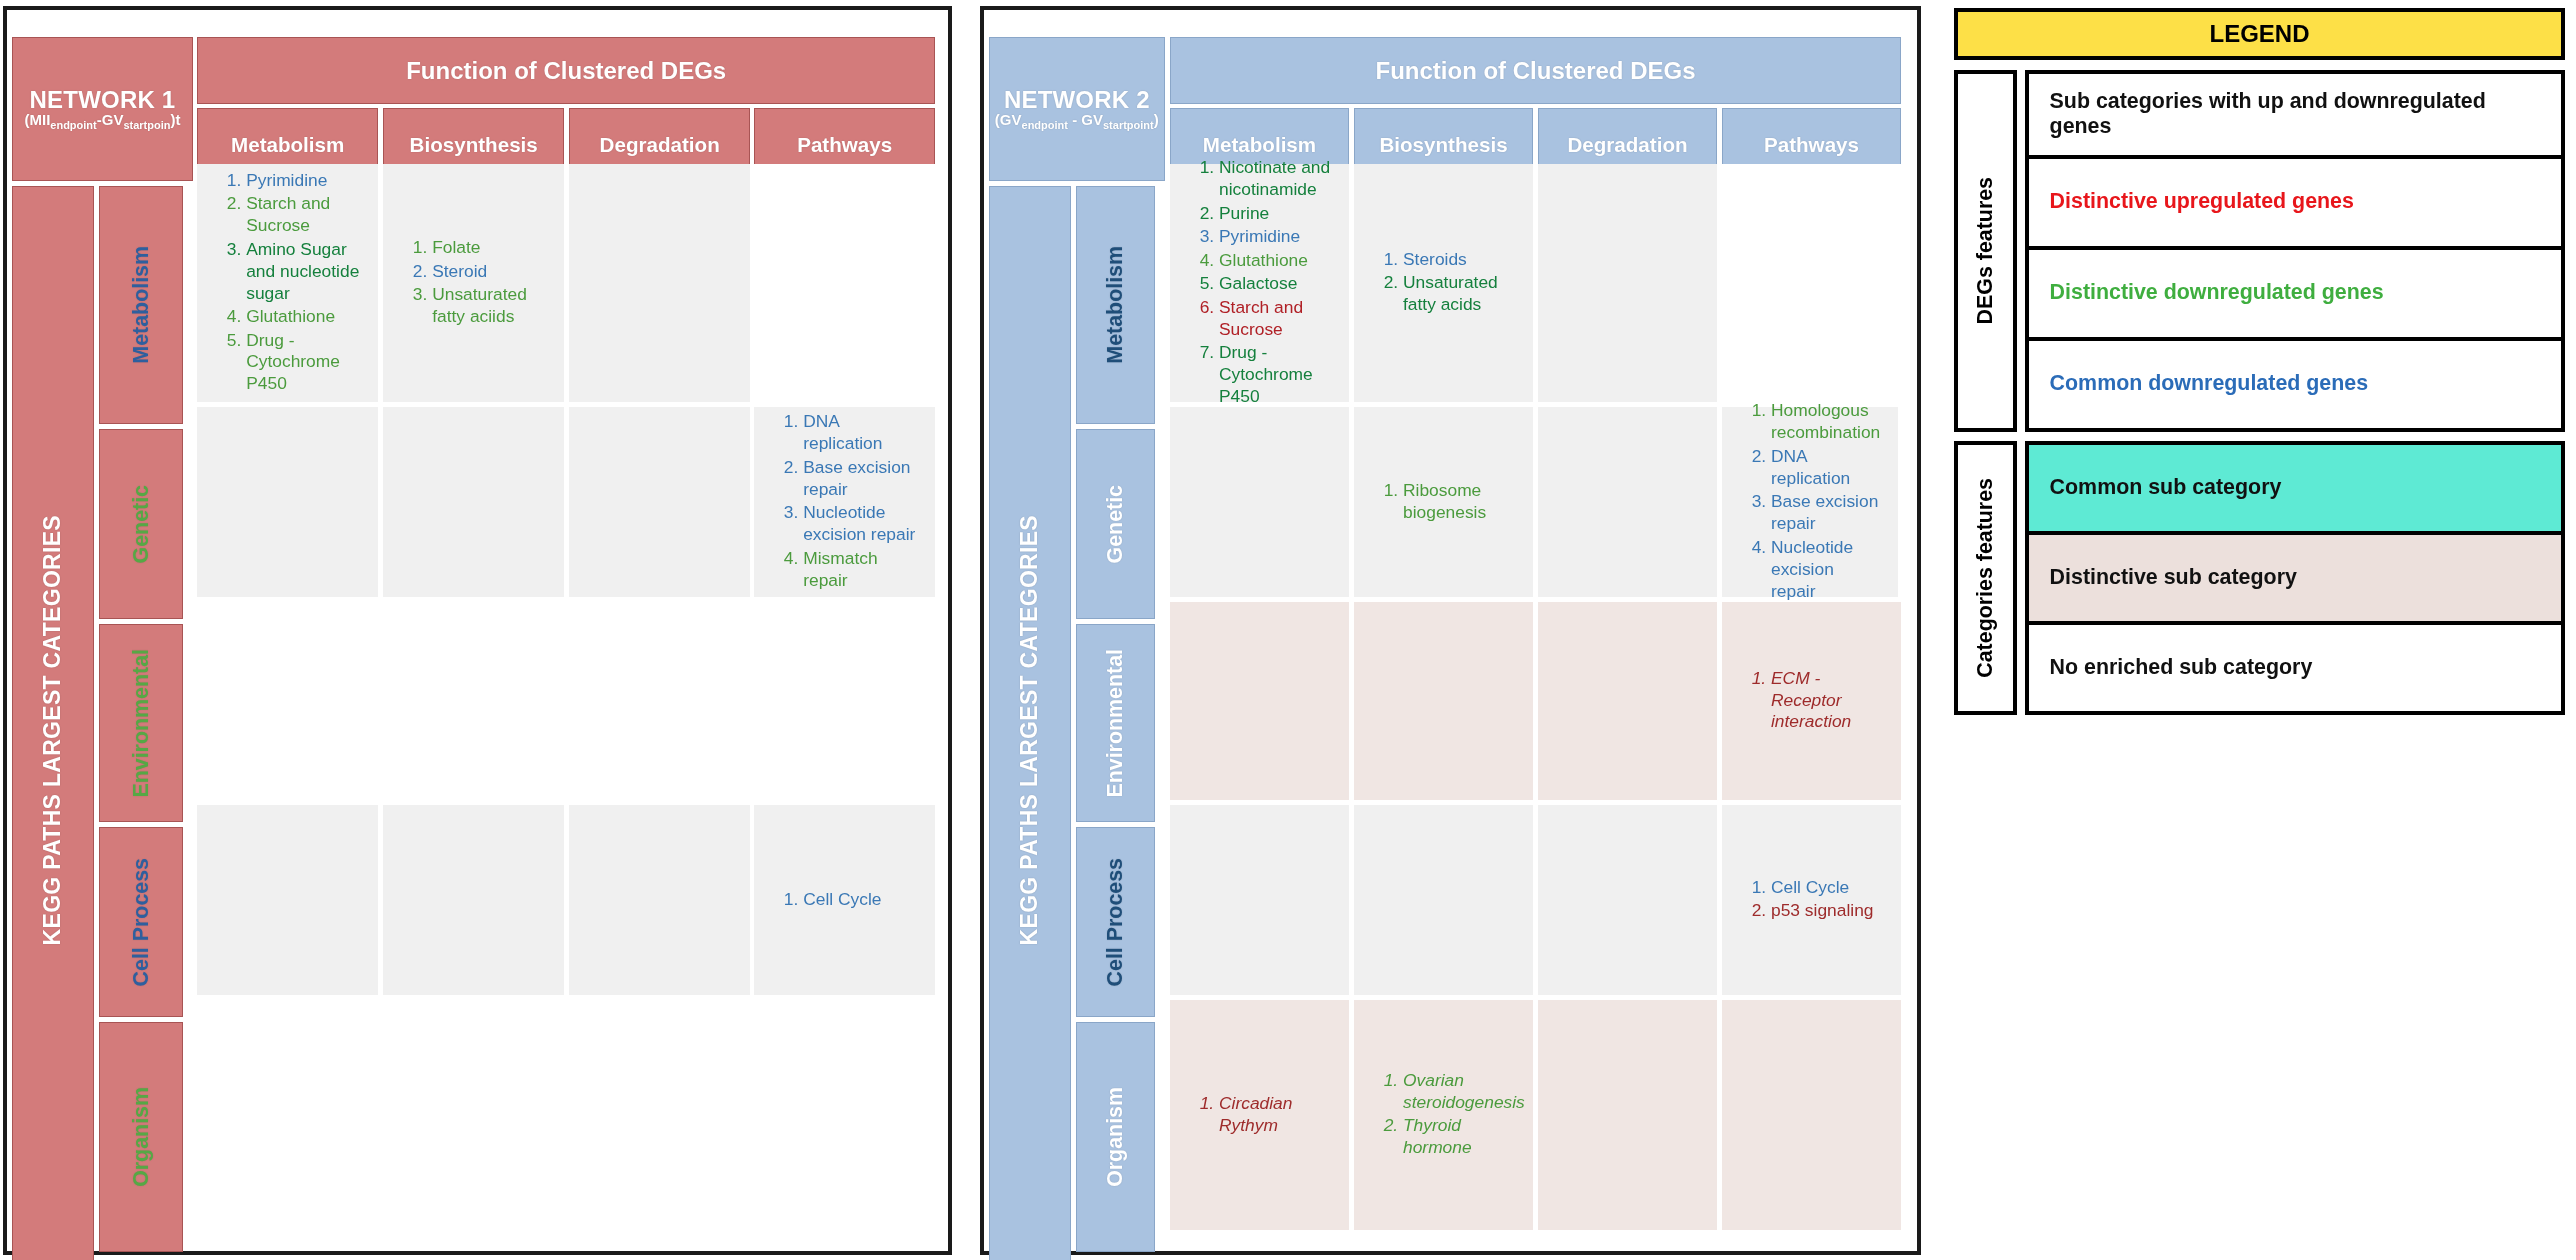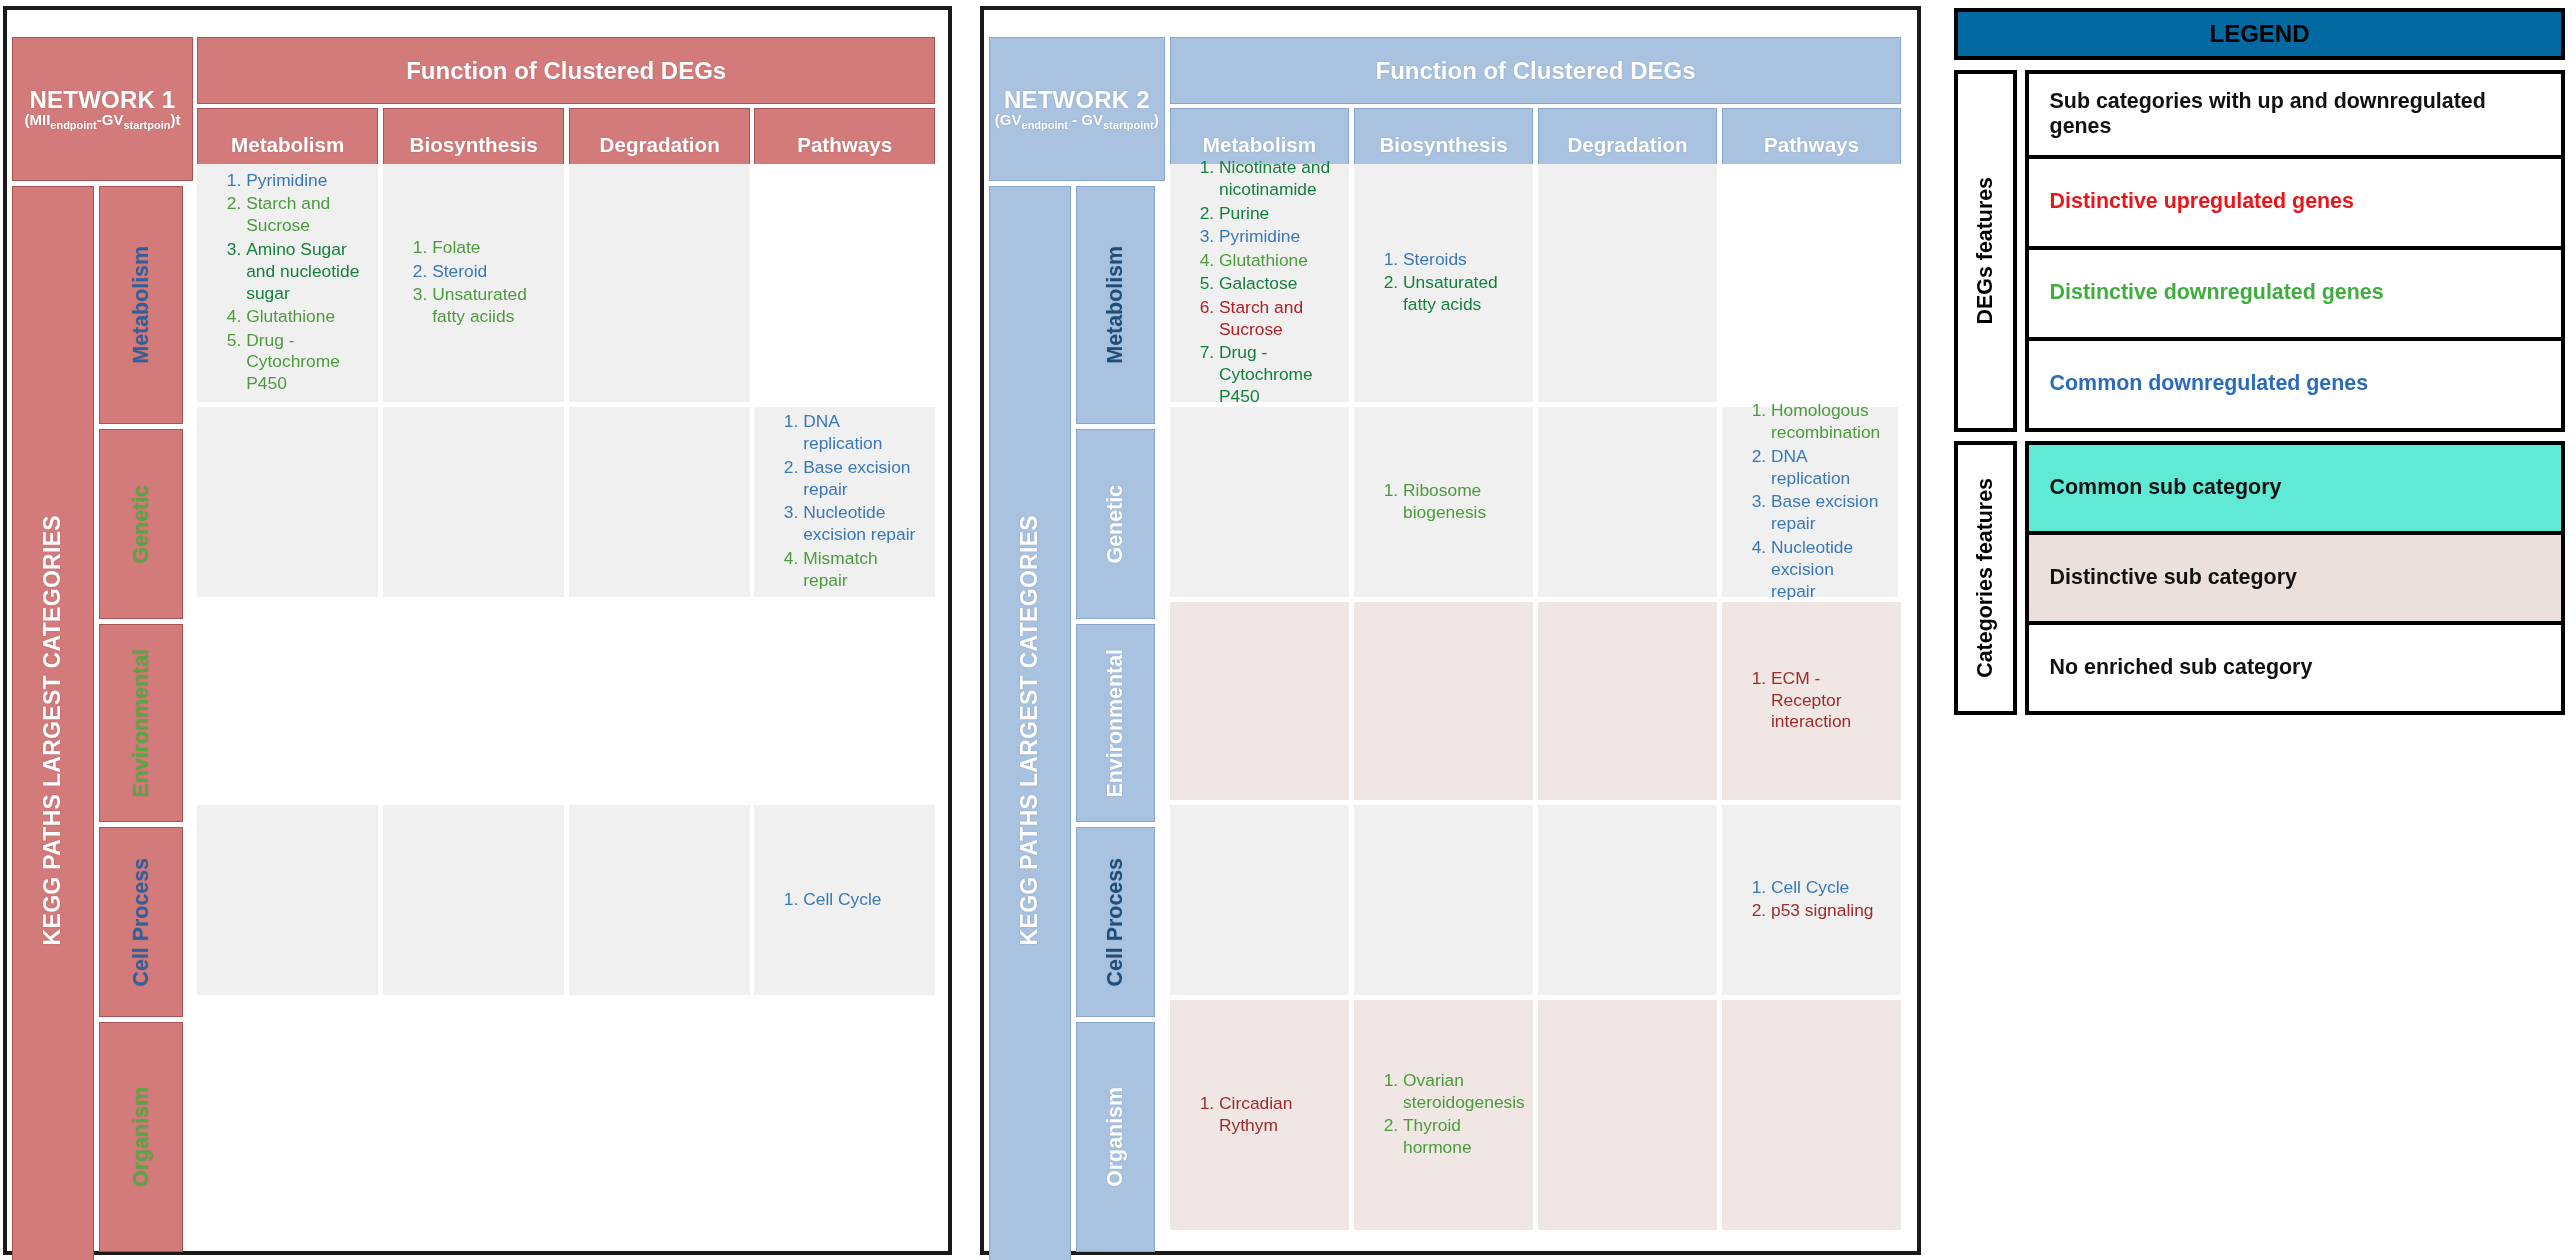--- a/index.html
+++ b/index.html
@@ -27,37 +27,37 @@
   .colhdr{font-size:20.6px;font-weight:bold;text-shadow:0 0 1.6px rgba(0,0,0,.18);}
 
   .bigvert{font-size:23px;font-weight:bold;letter-spacing:0.3px;color:#fff;
     text-shadow:0 0 1.6px rgba(0,0,0,.2);}
   .rowlbl{font-size:21.4px;font-weight:bold;text-shadow:0 0 1.6px rgba(0,0,0,.15);}
 
   
   .dcell{position:absolute;box-sizing:border-box;padding:12.7px 16px;
     display:flex;align-items:center;}
   .bg-common{background:#f0f0f0;}
-  .bg-distinct{background:#f0e6e3;}
+  .bg-distinct{background:#f0e6e3;font-style:italic;}
   .bg-none{background:#ffffff;}
 
   ol.items{margin:0;padding:0 0 0 33px;list-style:decimal;}
   ol.items li{font-size:17.4px;line-height:1.26;margin:0 0 1.6px 0;
     font-family:"Liberation Sans","DejaVu Sans",sans-serif;}
   ol.items li::marker{font-weight:normal;}
 
   .c-black{color:#15803d;}
   .c-red{color:#b02026;}
   .c-green{color:#4b9b3d;}
   .c-blue{color:#3a78b5;}
   .c-darkred{color:#9e2b2b;}
 
   
   #legend{position:absolute;left:1954px;top:8px;width:611px;}
-  .lg-title{box-sizing:border-box;border:4px solid #000;background:#0369a1;
+  .lg-title{box-sizing:border-box;border:4px solid #000;background:#fde047;
     height:52px;display:flex;align-items:center;justify-content:center;
     font-size:24px;font-weight:bold;color:#000;}
   .lg-group{display:flex;margin-top:9.5px;}
   .lg-side{box-sizing:border-box;border:4px solid #000;width:63px;background:#fff;
     display:flex;align-items:center;justify-content:center;}
   .lg-side span{font-size:21.4px;font-weight:bold;color:#000;text-align:center;line-height:1.05;}
   .lg-rows{flex:1;margin-left:8px;display:flex;flex-direction:column;}
   .lg-row{box-sizing:border-box;border:4px solid #000;background:#fff;
     display:flex;align-items:center;padding:0 20.6px;}
   .lg-row + .lg-row{margin-top:-4px;}

